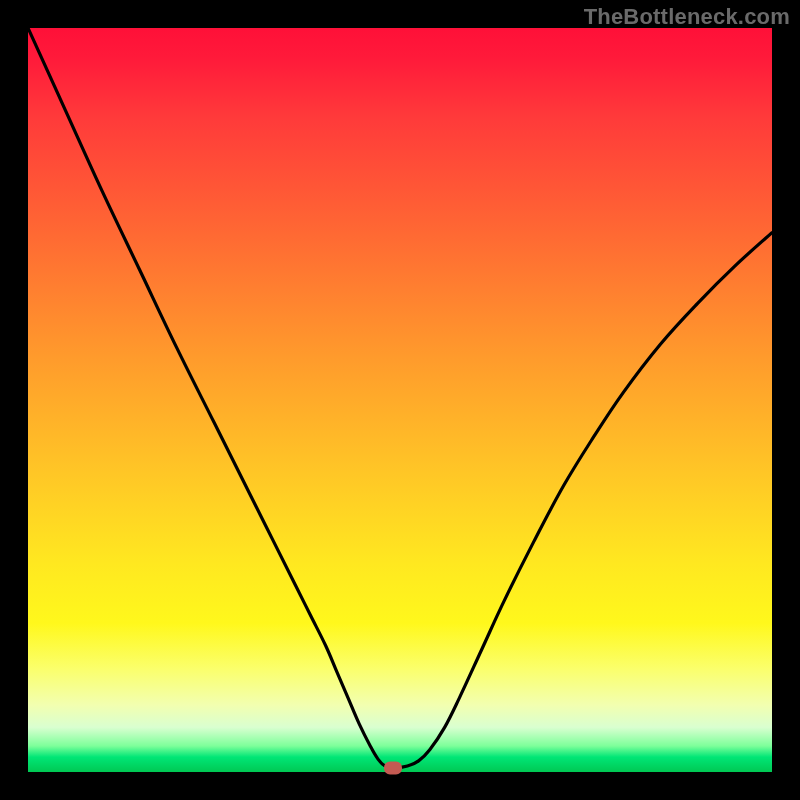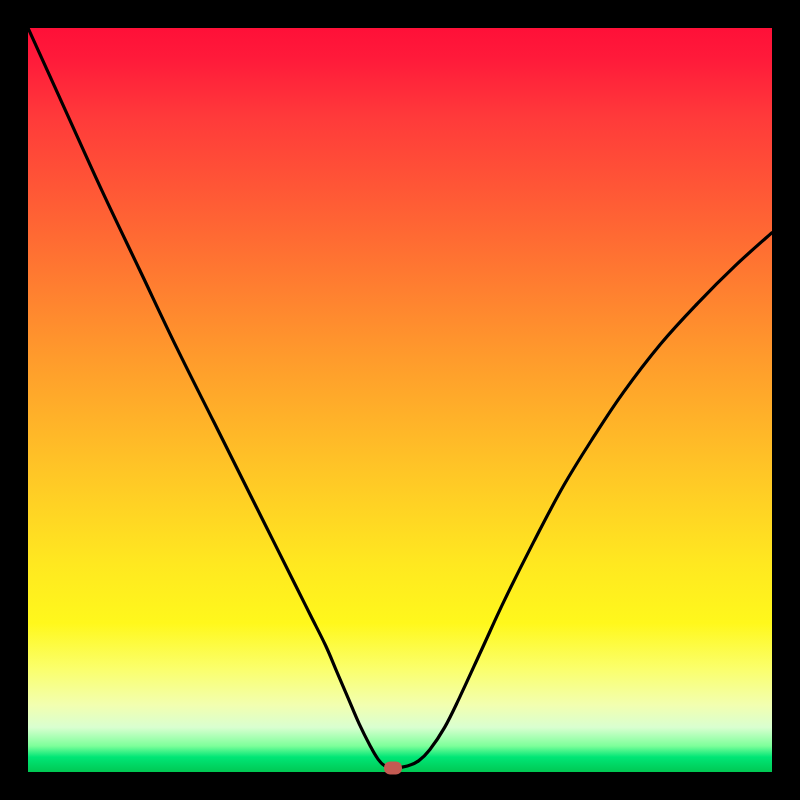--- a/index.html
+++ b/index.html
@@ -68,13 +68,14 @@
 </head>
 <body>
 
 <div class="frame">
   <div class="plot">
     <svg class="curve" viewBox="0 0 744 744" preserveAspectRatio="none">
       <path id="curve-path" d="M 0.00 0.00 C 6.70 14.73, 23.81 52.38, 37.20 81.84 C 50.59 111.30, 61.01 134.89, 74.40 163.68 C 87.79 192.47, 98.21 213.68, 111.60 241.80 C 124.99 269.92, 135.41 292.47, 148.80 319.92 C 162.19 347.37, 172.61 367.54, 186.00 394.32 C 199.39 421.10, 212.49 447.29, 223.20 468.72 C 233.91 490.15, 237.48 497.29, 245.52 513.36 C 253.56 529.43, 261.14 544.61, 267.84 558.00 C 274.54 571.39, 277.36 577.05, 282.72 587.76 C 288.08 598.47, 292.91 607.48, 297.60 617.52 C 302.29 627.56, 304.74 634.19, 308.76 643.56 C 312.78 652.93, 315.90 660.23, 319.92 669.60 C 323.94 678.97, 327.06 686.94, 331.08 695.64 C 335.10 704.34, 338.89 711.67, 342.24 717.96 C 345.59 724.25, 347.00 726.99, 349.68 730.61 C 352.36 734.22, 353.77 736.44, 357.12 738.05 C 360.47 739.66, 364.26 739.54, 368.28 739.54 C 372.30 739.54, 375.42 739.25, 379.44 738.05 C 383.46 736.84, 386.58 735.79, 390.60 732.84 C 394.62 729.89, 397.07 727.71, 401.76 721.68 C 406.45 715.65, 411.28 708.73, 416.64 699.36 C 422.00 689.99, 424.82 683.66, 431.52 669.60 C 438.22 655.54, 445.80 638.65, 453.84 621.24 C 461.88 603.83, 466.79 592.30, 476.16 572.88 C 485.53 553.46, 495.21 534.12, 505.92 513.36 C 516.63 492.60, 524.97 476.31, 535.68 457.56 C 546.39 438.81, 554.73 425.94, 565.44 409.20 C 576.15 392.46, 583.15 381.30, 595.20 364.56 C 607.25 347.82, 619.01 332.27, 632.40 316.20 C 645.79 300.13, 656.21 289.34, 669.60 275.28 C 682.99 261.22, 693.41 250.80, 706.80 238.08 C 720.19 225.36, 737.30 210.63, 744.00 204.60" fill="none" stroke="#000000" stroke-width="3.2" stroke-linejoin="round" stroke-linecap="round"></path>
     </svg>
     <div class="marker" id="min-marker" style="left: 364.56px; top: 739.536px; background: rgb(196, 90, 82);"></div>
   </div>
+  <div class="watermark">TheBottleneck.com</div>
 </div>
 
 </body></html>

